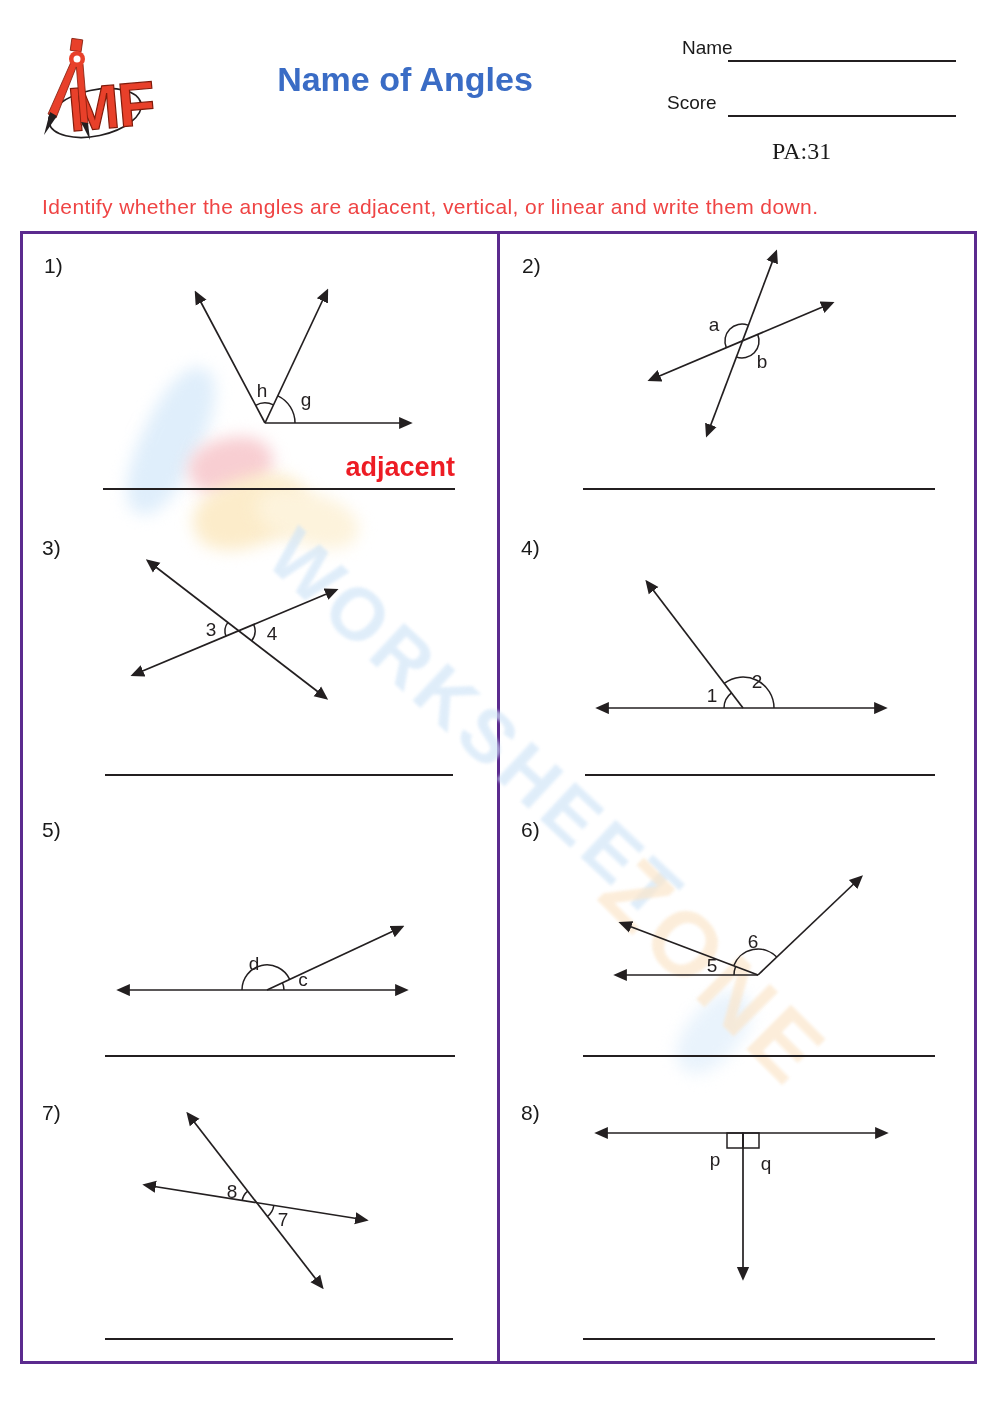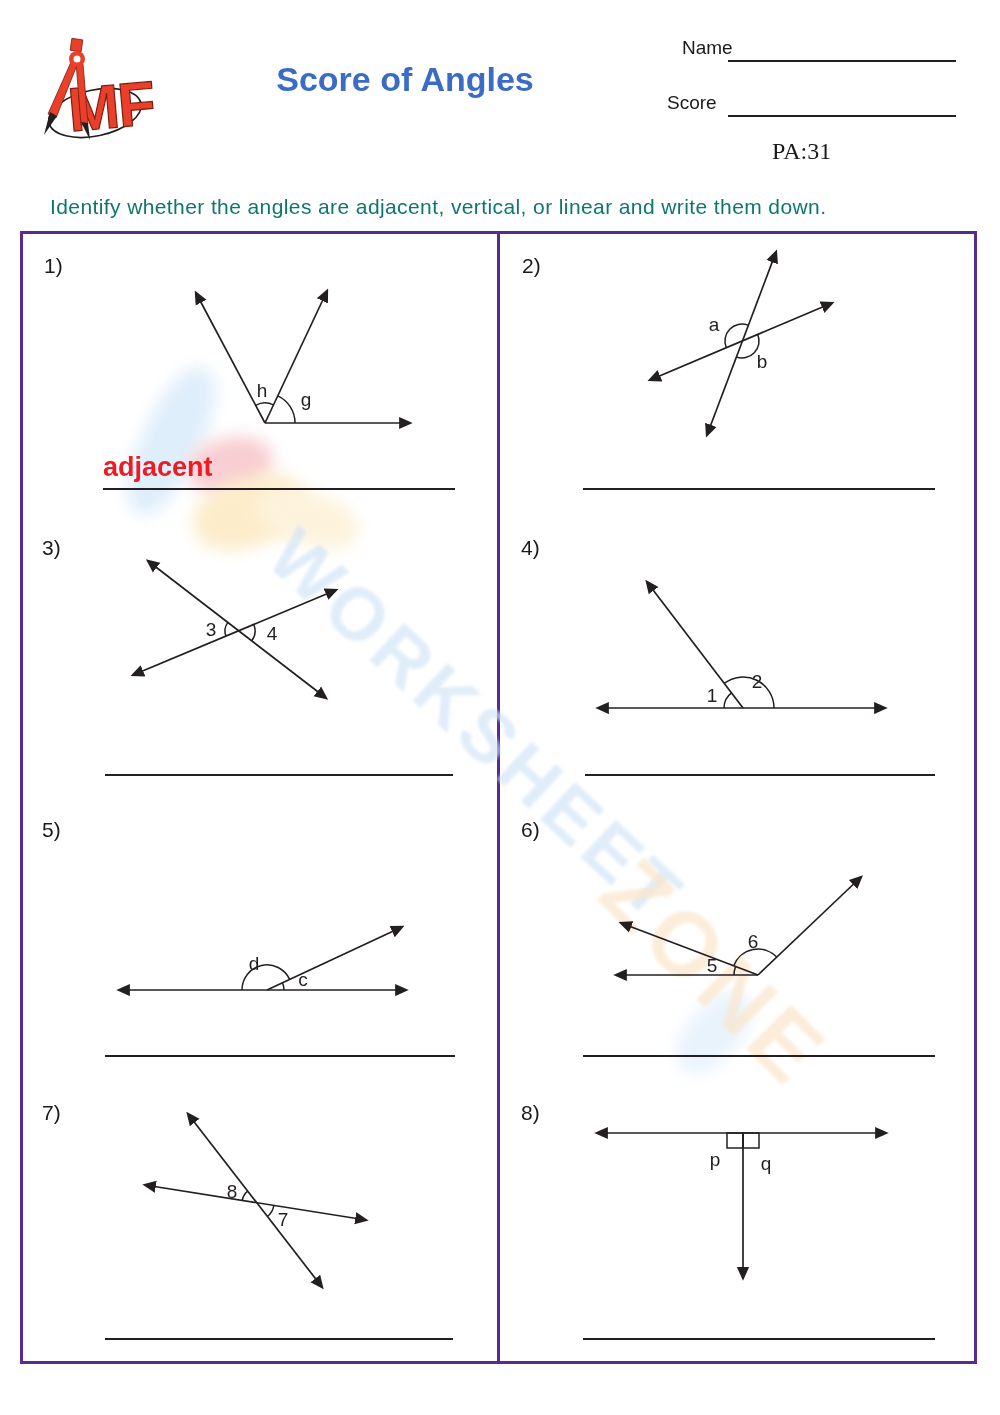--- a/index.html
+++ b/index.html
@@ -12,27 +12,27 @@
     position:relative;width:1000px;height:1415px;background:#fff;overflow:hidden;
     font-family:"Liberation Sans",sans-serif;color:var(--ink,#231f20);
   }
   .abs{position:absolute;}
   
   .title{left:240px;top:60px;width:330px;text-align:center;font-size:34px;font-weight:bold;
          color:var(--title-blue,#3a6cc5);letter-spacing:0px;}
   .field-label{font-size:19px;color:#1a1a1a;}
   .write-line{border-top:2px solid #231f20;height:0;}
   .code{left:772px;top:138px;font-family:"Liberation Serif",serif;font-size:24px;color:#1a1a1a;}
-  .instruction{left:50px;top:195px;width:900px;font-size:21px;letter-spacing:.4px;color:#0f766e;}
+  .instruction{left:42px;top:195px;width:900px;font-size:21px;letter-spacing:.4px;color:#ef4444;}
   
   .frame{left:20px;top:231px;width:957px;height:1133px;border:3px solid var(--frame-purple,#5b2a8e);}
   .divider{position:absolute;left:474px;top:0;bottom:0;width:3px;background:var(--frame-purple,#5b2a8e);}
   .prob-num{font-size:21px;color:#1a1a1a;z-index:3;}
   .answer-line{border-top:2px solid #231f20;height:0;z-index:3;}
-  .answer-text{font-size:27px;font-weight:bold;color:var(--answer-red,#ed1c24);text-align:left;z-index:3;}
+  .answer-text{font-size:27px;font-weight:bold;color:var(--answer-red,#ed1c24);text-align:right;z-index:3;}
   figure.fig{z-index:2;}
   .fig svg{display:block;}
   .ink-line{stroke:var(--ink,#231f20);stroke-width:1.7;fill:none;}
   .ink-arc{stroke:var(--ink,#231f20);stroke-width:1.5;fill:none;}
   .fig-label{font-family:"Liberation Sans",sans-serif;font-size:19px;fill:var(--ink,#231f20);text-anchor:middle;}
   .arrowhead{fill:var(--ink,#231f20);}
   
   .wm-word{font-weight:bold;white-space:nowrap;transform-origin:left top;filter:blur(1.5px);z-index:1;}
   .wm1{left:310px;top:512px;font-size:74px;letter-spacing:6px;color:var(--wm-blue,#cfe4f7);transform:rotate(43deg);opacity:.65;}
   .wm2{left:653px;top:840px;font-size:90px;letter-spacing:6px;color:var(--wm-orange,#fbe6cb);transform:rotate(45deg);opacity:.7;}
@@ -64,21 +64,21 @@
     <text x="30" y="102" transform="rotate(-5 70 80)" font-size="62" font-weight="bold" letter-spacing="-2" fill="var(--logo-red,#e8402a)" stroke="#801a0a" stroke-width="1.2">MF</text>
     <rect x="33" y="13" width="11" height="12" transform="rotate(8 38 19)" fill="var(--logo-red,#e8402a)" stroke="#801a0a" stroke-width="0.8"></rect>
     <polygon points="33,36 41,34 18,92 10,88" fill="var(--logo-red,#e8402a)" stroke="#801a0a" stroke-width="0.8"></polygon>
     <polygon points="12,86 19,90 6,109" fill="#231f20"></polygon>
     <polygon points="38,36 45,38 50,98 43,99" fill="var(--logo-red,#e8402a)" stroke="#801a0a" stroke-width="0.8"></polygon>
     <polygon points="43,96 50,97 52,114" fill="#231f20"></polygon>
     <circle cx="39" cy="33" r="8" fill="var(--logo-red,#e8402a)"></circle>
     <circle cx="39" cy="33" r="3.5" fill="#ffffff"></circle>
   </svg>
 
-  <div class="abs title">Score of Angles</div>
+  <div class="abs title">Name of Angles</div>
   <div class="abs field-label" style="left:640px;top:37px;margin-left:42px;">Name</div>
   <div class="abs write-line" style="left:728px;top:60px;width:228px;"></div>
   <div class="abs field-label" style="left:667px;top:92px;text-align:center;">Score</div>
   <div class="abs write-line" style="left:728px;top:115px;width:228px;"></div>
   <div class="abs code">PA:31</div>
   <div class="abs instruction">Identify whether the angles are adjacent, vertical, or linear and write them down.</div>
 
   <div class="abs frame">
     <div class="divider"></div>
   </div>

